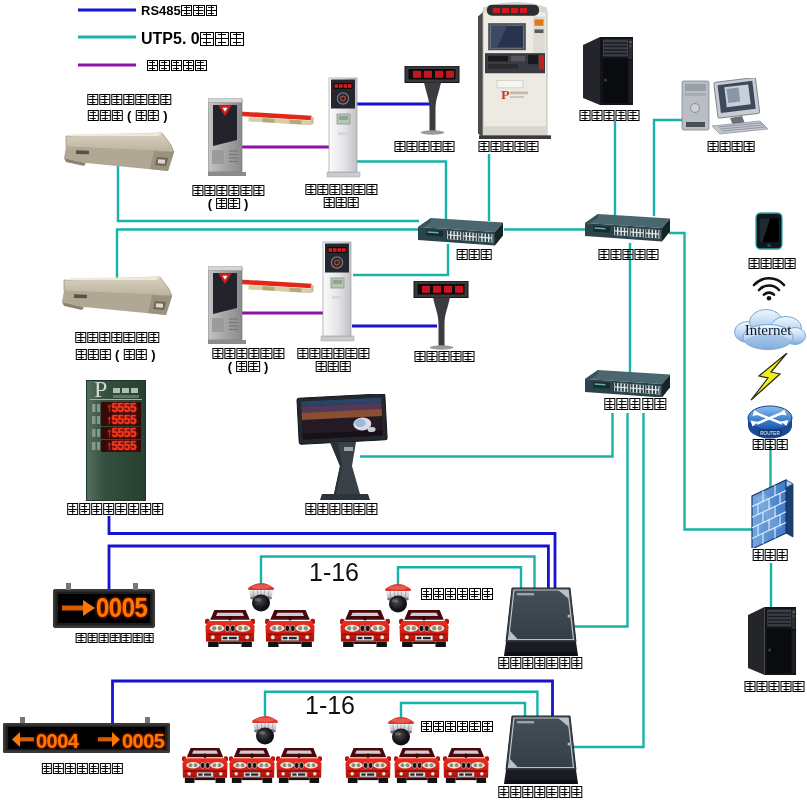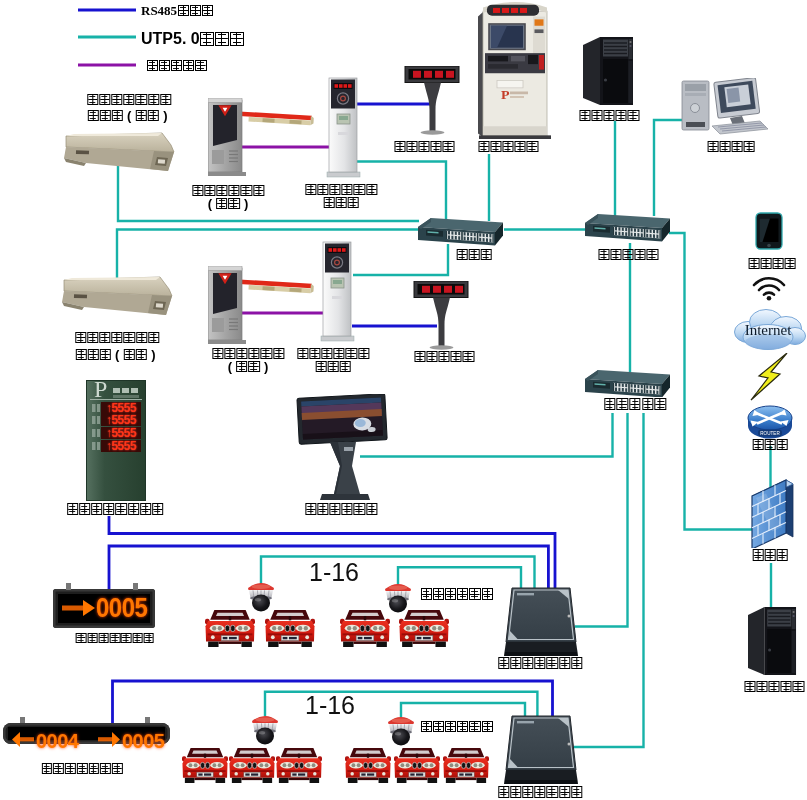--- a/index.html
+++ b/index.html
@@ -290,21 +290,21 @@
  <polygon points="12,4 66,4 71.5,53.5 6.5,53.5" fill="none" stroke="#b9c2c8" stroke-width="1.2"></polygon>
  <polygon points="56,4 66,4 67,13" fill="#b9c2c8"></polygon>
  <polygon points="6.5,53.5 16,53.5 8,45" fill="#b9c2c8"></polygon>
  <rect x="15" y="7" width="17" height="2.4" fill="#98a4ac"></rect>
  <circle cx="67" cy="30" r="1.5" fill="#bbb"></circle>
  <polygon points="4,56 74,56 75.5,66 2.5,66" fill="#191d22"></polygon>
  <polygon points="2.5,66 75.5,66 76,70 2,70" fill="#0d1014"></polygon>
 </g>
 </defs>
   </svg>
-<div class="zh" style="left:141px;top:3px;font-size:13px;font-family:Liberation Serif, serif;">RS485<i class="g"></i><i class="g"></i><i class="g"></i></div>
+<div class="zh" style="left:141px;top:3px;font-size:13px;">RS485<i class="g"></i><i class="g"></i><i class="g"></i></div>
 <div class="zh" style="left:141px;top:30px;font-size:16px;">UTP5. 0<i class="g"></i><i class="g"></i><i class="g"></i></div>
 <div class="zh" style="left:146px;top:58px;font-size:13px;"><i class="g"></i><i class="g"></i><i class="g"></i><i class="g"></i><i class="g"></i></div>
 <svg class="abs" style="left:58px;top:132px" width="118" height="41" viewBox="0 0 118 41" preserveAspectRatio="none">
     <use href="#wcam"></use>
   </svg>
 <div class="zh" style="left:129px;top:92px;font-size:13px;transform:translateX(-50%);"><i class="g"></i><i class="g"></i><i class="g"></i><i class="g"></i><i class="g"></i><i class="g"></i><i class="g"></i></div>
 <div class="zh" style="left:129px;top:108px;font-size:13px;transform:translateX(-50%);"><i class="g"></i><i class="g"></i><i class="g"></i><span class="p">(</span><i class="g"></i><i class="g"></i><span class="p">)</span></div>
 <svg class="abs" style="left:56px;top:276px" width="118" height="41" viewBox="0 0 118 41" preserveAspectRatio="none">
     <use href="#wcam"></use>
   </svg>
@@ -502,21 +502,21 @@
 <div class="abs" style="left:5px;top:5px;right:5px;bottom:5px;background:#000"></div>
 <svg class="abs" style="left:8px;top:9px" width="34" height="20" viewBox="0 0 34 20">
       <rect x="1" y="7.5" width="22" height="5" fill="#ff6a00" opacity=".85"></rect>
       <polygon points="22,2 34,10 22,18" fill="#ff7700"></polygon>
     </svg>
 <div class="abs" style="left:43px;top:3px;font-size:24px;font-weight:bold;color:#ff7700;text-shadow:0 0 3px #ff4400;letter-spacing:-.5px;transform:scaleY(1.12);transform-origin:top">0005</div>
 </div>
 <div class="abs" style="left:66px;top:583px;width:5px;height:7px;background:#777"></div>
 <div class="abs" style="left:133px;top:583px;width:5px;height:7px;background:#777"></div>
 <div class="zh" style="left:115px;top:632px;font-size:12px;transform:translateX(-50%);"><i class="g"></i><i class="g"></i><i class="g"></i><i class="g"></i><i class="g"></i><i class="g"></i><i class="g"></i></div>
-<div class="abs" style="left:3px;top:723px;width:167px;height:21px;background:#1e1e1e;border-radius:8px;box-shadow:inset 0 0 0 2.5px #383838">
+<div class="abs" style="left:3px;top:723px;width:167px;height:30px;background:#1e1e1e;border-radius:2px;box-shadow:inset 0 0 0 2.5px #383838">
 <div class="abs" style="left:5px;top:4px;right:5px;bottom:4px;background:#000"></div>
 <svg class="abs" style="left:9px;top:9px" width="22" height="15" viewBox="0 0 22 15">
       <rect x="8" y="5.2" width="14" height="4.2" fill="#ff6a00" opacity=".85"></rect>
       <polygon points="8,0 0,7.5 8,15" fill="#ff7700"></polygon>
     </svg>
 <div class="abs" style="left:33px;top:6px;font-size:20px;font-weight:bold;color:#ff7700;text-shadow:0 0 3px #ff4400;letter-spacing:-.5px;transform:scaleY(1.05);transform-origin:top">0004</div>
 <svg class="abs" style="left:95px;top:9px" width="22" height="15" viewBox="0 0 22 15">
       <rect x="0" y="5.2" width="14" height="4.2" fill="#ff6a00" opacity=".85"></rect>
       <polygon points="14,0 22,7.5 14,15" fill="#ff7700"></polygon>
     </svg>

